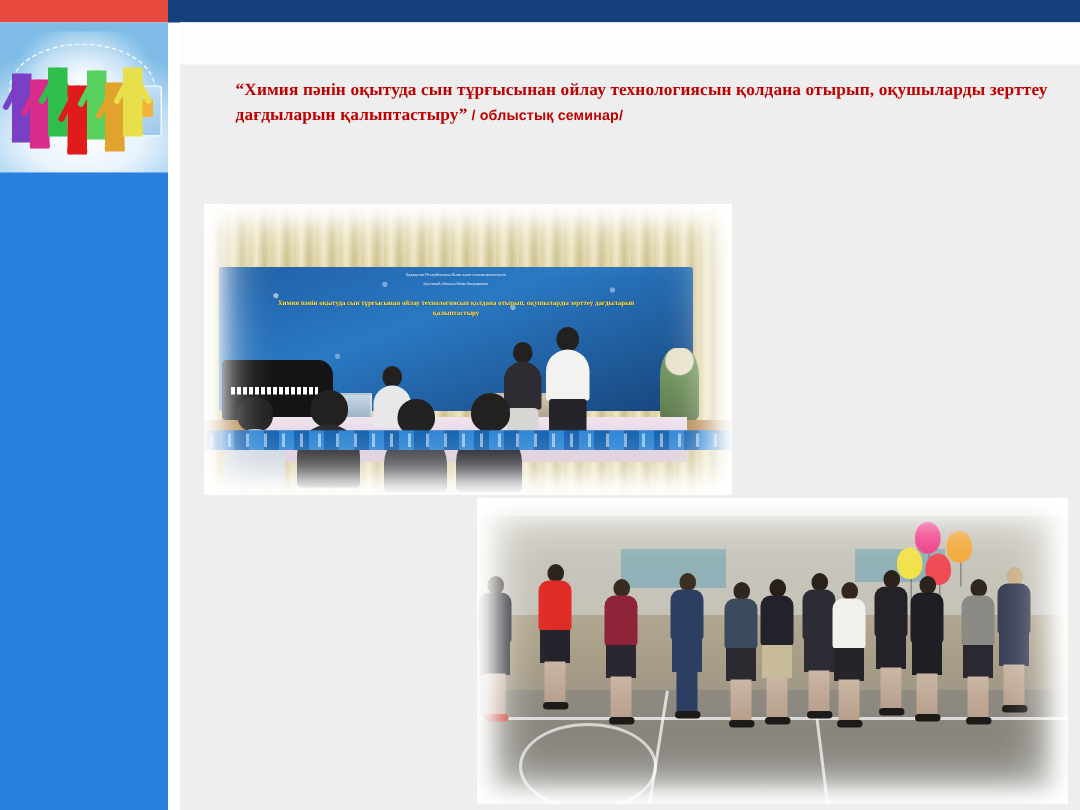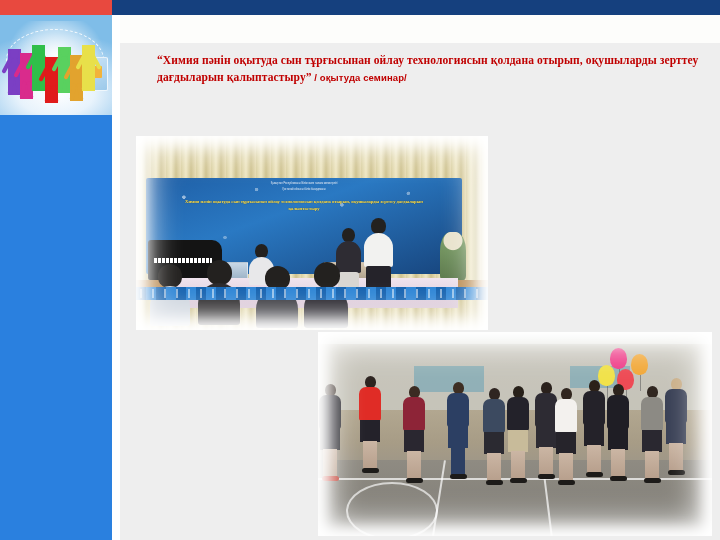--- a/index.html
+++ b/index.html
@@ -353,21 +353,21 @@
         <span class="leg-r"></span>
     </div>
   </div>
 
   <div class="sidebar-blue"></div>
 
   <div class="content-bg"></div>
   <div class="content-white-top"></div>
 
   <div class="title">
-    <span>“Химия пәнін оқытуда сын тұрғысынан ойлау технологиясын қолдана отырып, оқушыларды зерттеу дағдыларын қалыптастыру”</span><span class="sub"> / оқытуда семинар/</span>
+    <span>“Химия пәнін оқытуда сын тұрғысынан ойлау технологиясын қолдана отырып, оқушыларды зерттеу дағдыларын қалыптастыру”</span><span class="sub"> / облыстық семинар/</span>
   </div>
 
   <div class="photo" id="photo-hall">
     <div class="inner">
       <div class="hall-curtain"></div>
       <div class="hall-stage">
         <div class="stars"></div>
         <div class="hall-banner-head">Қазақстан Республикасы Білім және ғылым министрлігі</div>
         <div class="hall-banner-head" style="top:10px;">Қостанай облысы білім басқармасы</div>
         <div class="hall-banner-text">Химия пәнін оқытуда сын тұрғысынан ойлау технологиясын қолдана отырып, оқушыларды зерттеу дағдыларын қалыптастыру</div>

